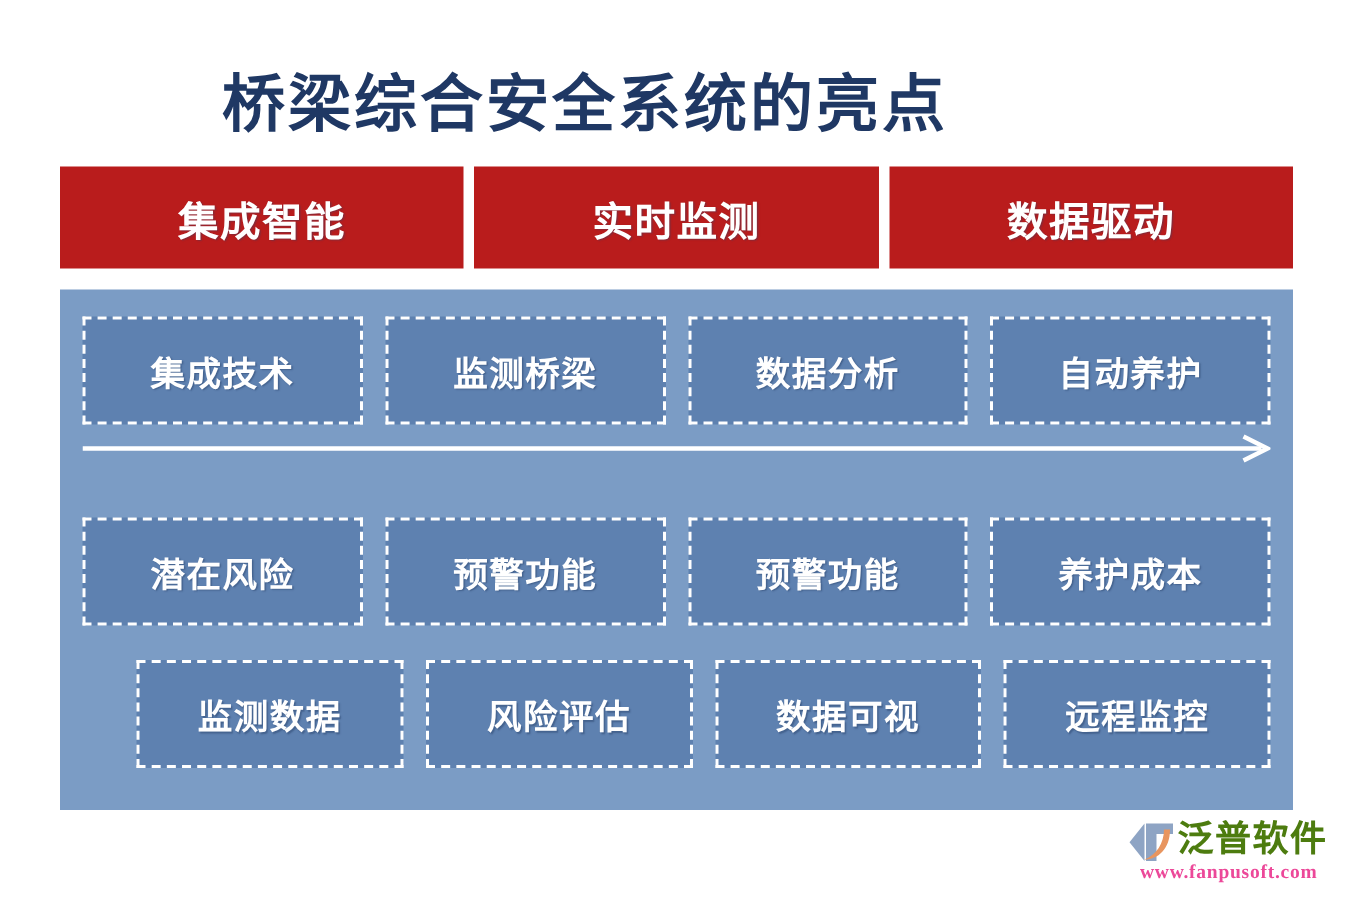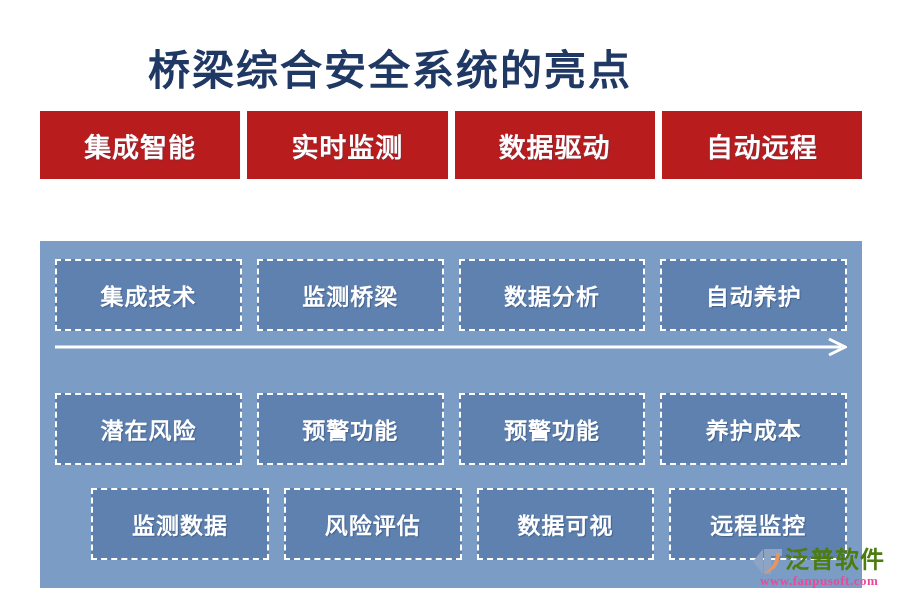--- a/index.html
+++ b/index.html
@@ -70,21 +70,20 @@
     position: absolute;
     left: 40px;
     top: 193px;
     width: 822px;
     height: 347px;
     background: #7b9cc5;
     box-sizing: border-box;
     padding: 18px 15px 16px 15px;
     display: flex;
     flex-direction: column;
-    margin-top: 48px;
   }
 
   .cell-row {
     display: flex;
     gap: 15px;
     height: 72px;
     flex: 0 0 72px;
   }
   .cell-row.row-2 {
     margin-top: 31px;
@@ -174,23 +173,20 @@
 
   <div class="header-row">
     <div class="header-tab">
       <span>集成智能</span>
     </div>
     <div class="header-tab">
       <span>实时监测</span>
     </div>
     <div class="header-tab">
       <span>数据驱动</span>
-    </div>
-    <div class="header-tab">
-      <span>自动远程</span>
     </div>
   </div>
 
   <div class="panel">
 
     <div class="cell-row row-1">
       <div class="cell">
         <span>集成技术</span>
       </div>
       <div class="cell">

